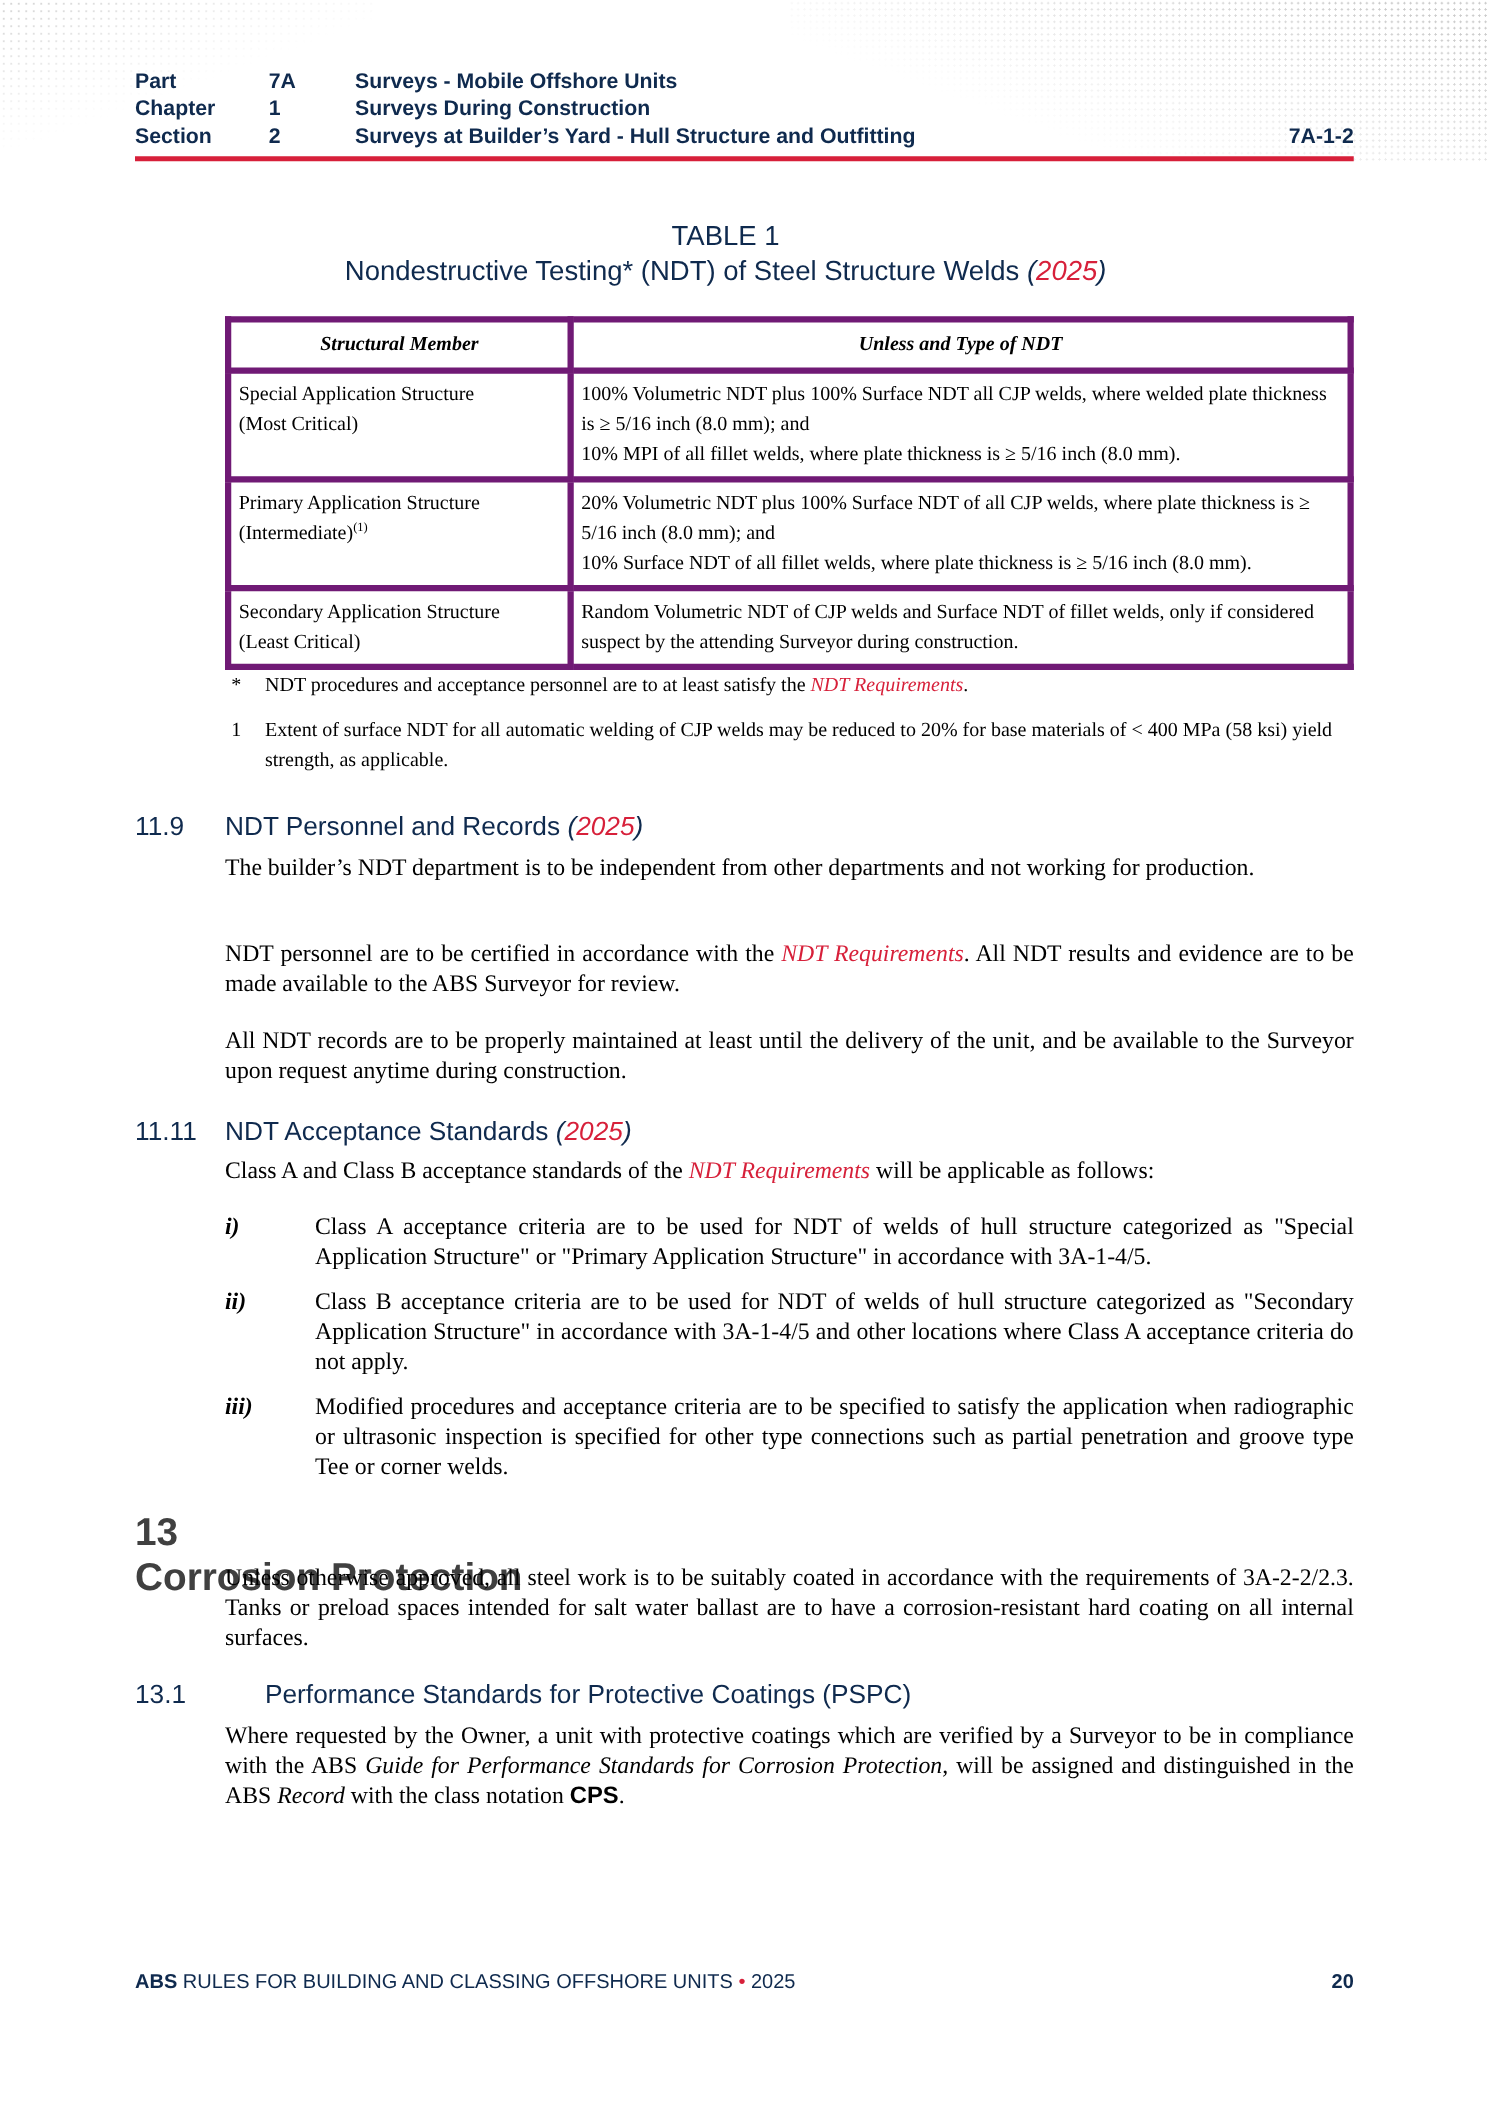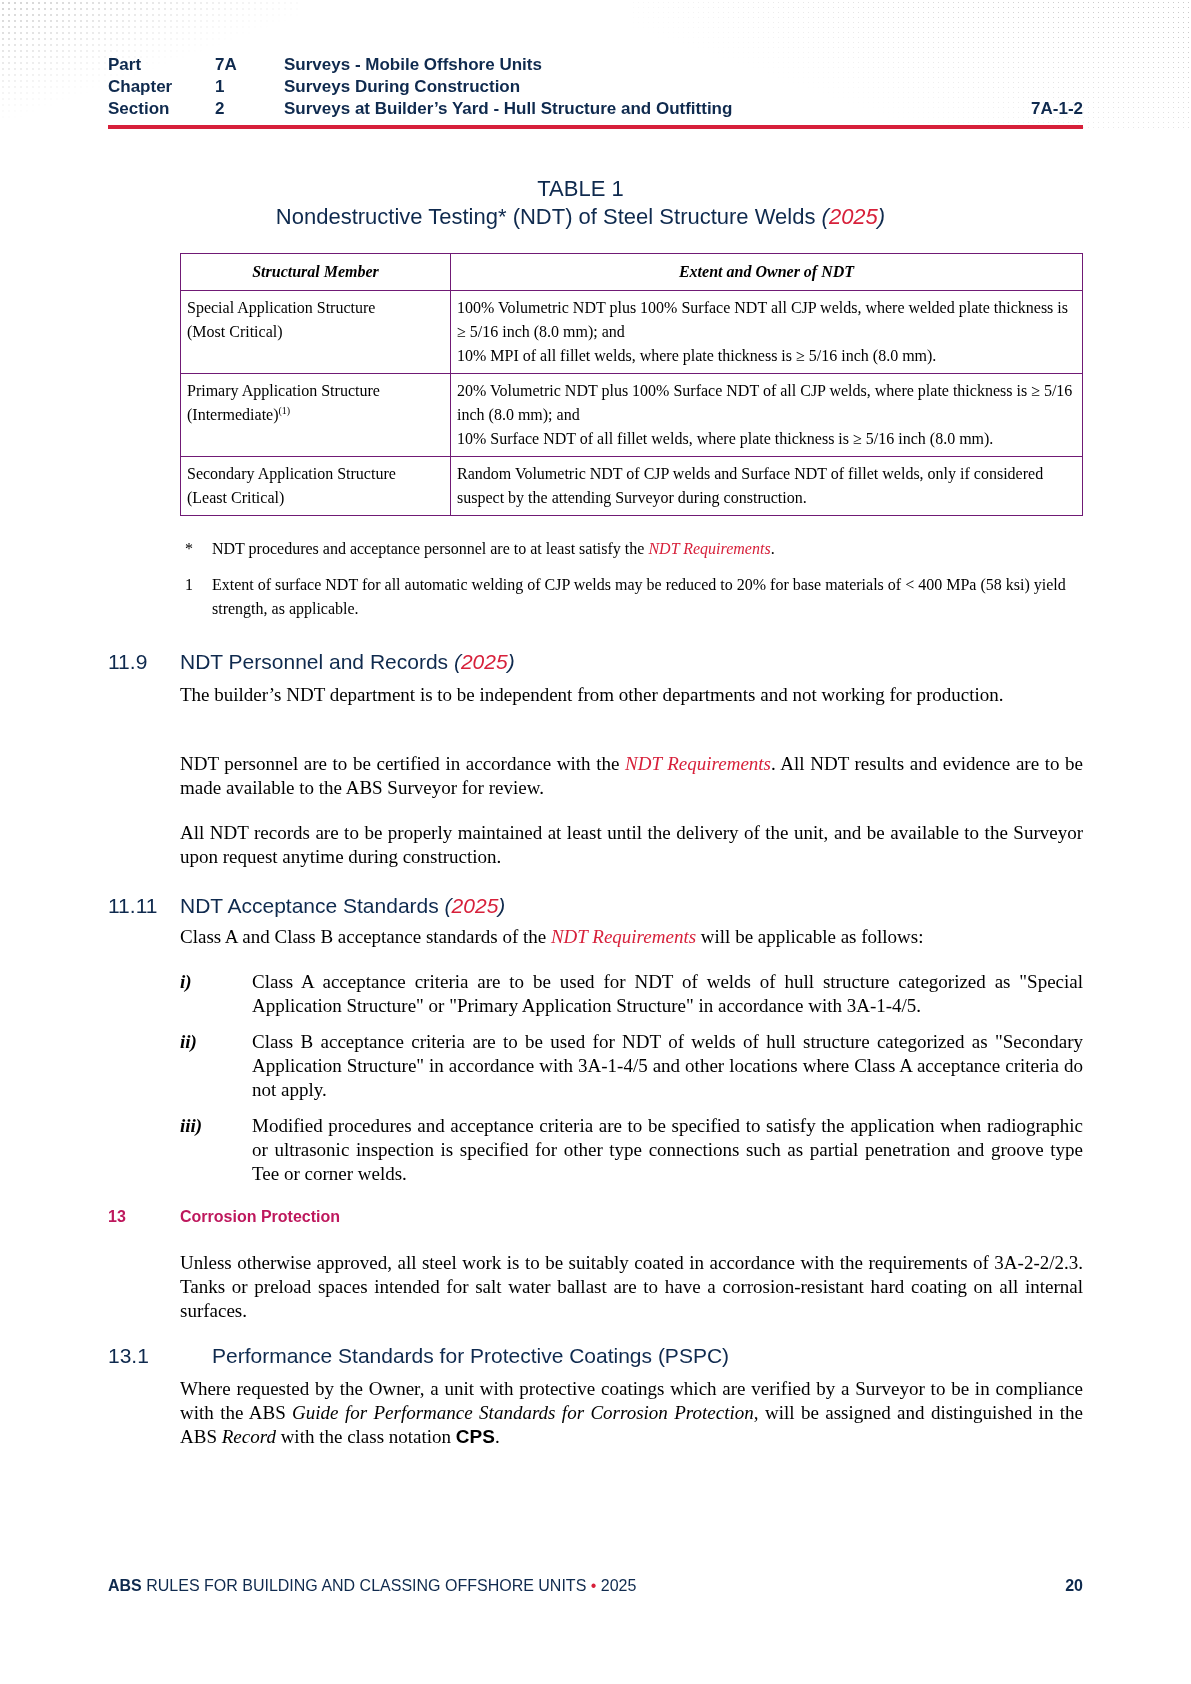--- a/index.html
+++ b/index.html
@@ -40,34 +40,34 @@
       position: absolute; left: 93px; width: 975px; text-align: center;
       font-family: "Liberation Sans", sans-serif; color: #0f2a4e;
       font-size: 22px;
     }
     .red { color: #d7203a; }
     .ital { font-style: italic; }
     table.ndt {
       position: absolute; left: 180px; top: 253px; width: 903px;
       border-collapse: collapse; font-size: 16px; line-height: 24px;
     }
-    table.ndt th, table.ndt td { border: 1px solid #701a75; vertical-align: top; padding: 5px 6px 5px 6px; }
+    table.ndt th, table.ndt td { border: 5px solid #701a75; vertical-align: top; padding: 5px 6px 5px 6px; }
     table.ndt th { font-style: italic; font-weight: bold; font-size: 16px; padding: 6px; text-align: center; }
     table.ndt td:first-child, table.ndt th:first-child { width: 257px; }
     sup { font-size: 10px; vertical-align: 6px; line-height: 0; }
     .fn {
       position: absolute; left: 185px; width: 898px; font-size: 16px; line-height: 24px; display: flex;
     }
     .fn-mark { width: 27px; flex: none; }
     .sec-head {
       position: absolute; left: 108px; width: 975px; display: flex;
       font-family: "Liberation Sans", sans-serif; color: #0f2a4e; font-size: 21px;
     }
     .sec-num { width: 72px; flex: none; }
-    .sec-head.major { color: #be185d; font-weight: bold; font-size: 16px; }
+    .sec-head.major { color: #404040; font-weight: bold; font-size: 31px; flex-direction: column; }
     .para {
       position: absolute; left: 180px; width: 903px; font-size: 19px; line-height: 24px;
       text-align: justify;
     }
     .item {
       position: absolute; left: 180px; width: 903px; display: flex; font-size: 19px; line-height: 24px;
     }
     .item-mark { width: 72px; flex: none; font-style: italic; font-weight: bold; }
     .item-text { flex: 1; text-align: justify; }
     .bold-sans { font-family: "Liberation Sans", sans-serif; font-weight: bold; }
@@ -106,21 +106,21 @@
 <div class="tbl-title" style="top:176px;">TABLE 1</div>
 <div class="tbl-title" style="top:204px;">
   <span>Nondestructive Testing* (NDT) of Steel Structure Welds</span>
   <span class="ital">(<span class="red">2025</span>)</span>
 </div>
 
 <table class="ndt">
   <thead>
     <tr>
       <th>Structural Member</th>
-      <th>Extent and Owner of NDT</th>
+      <th>Unless and Type of NDT</th>
     </tr>
   </thead>
   <tbody>
     <tr>
       <td>
         <span>Special Application Structure</span><br>
         <span>(Most Critical)</span>
       </td>
       <td>
         <div>100% Volumetric NDT plus 100% Surface NDT all CJP welds, where welded plate thickness is ≥ 5/16 inch (8.0 mm); and</div>

